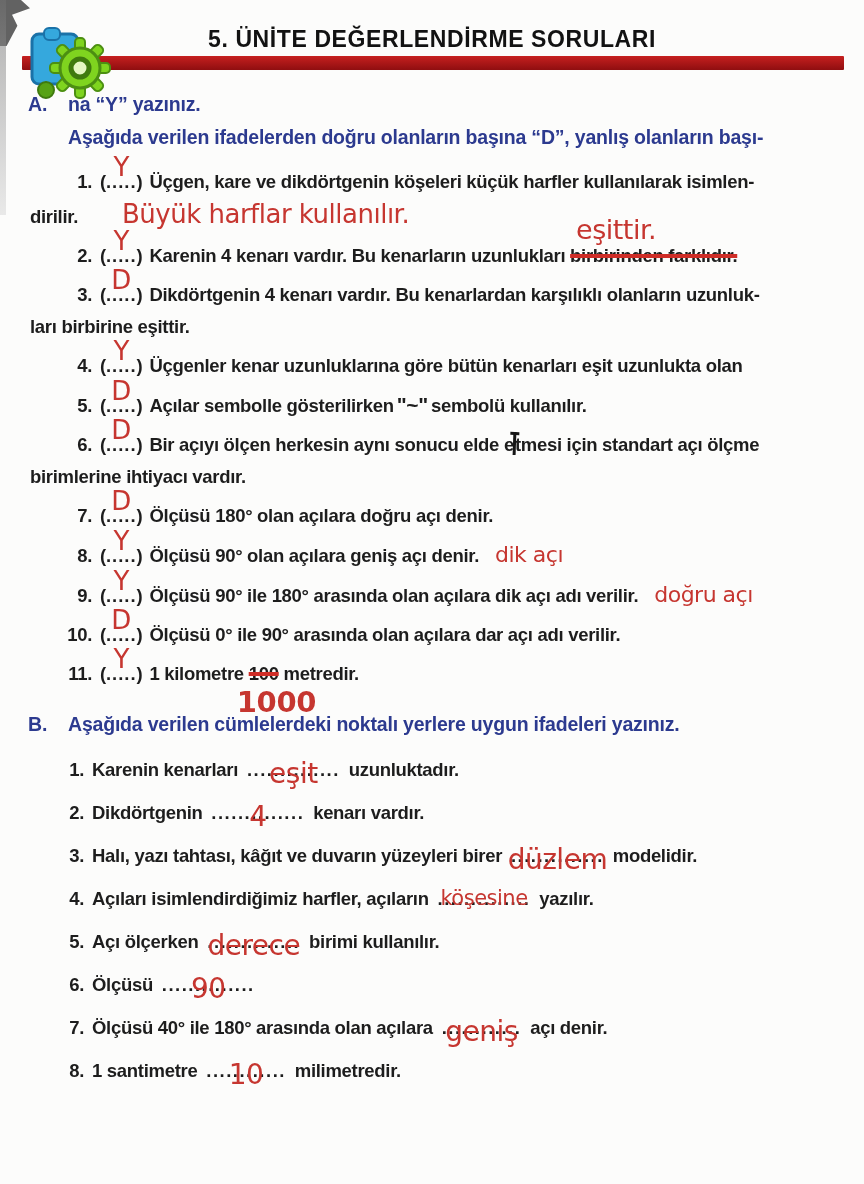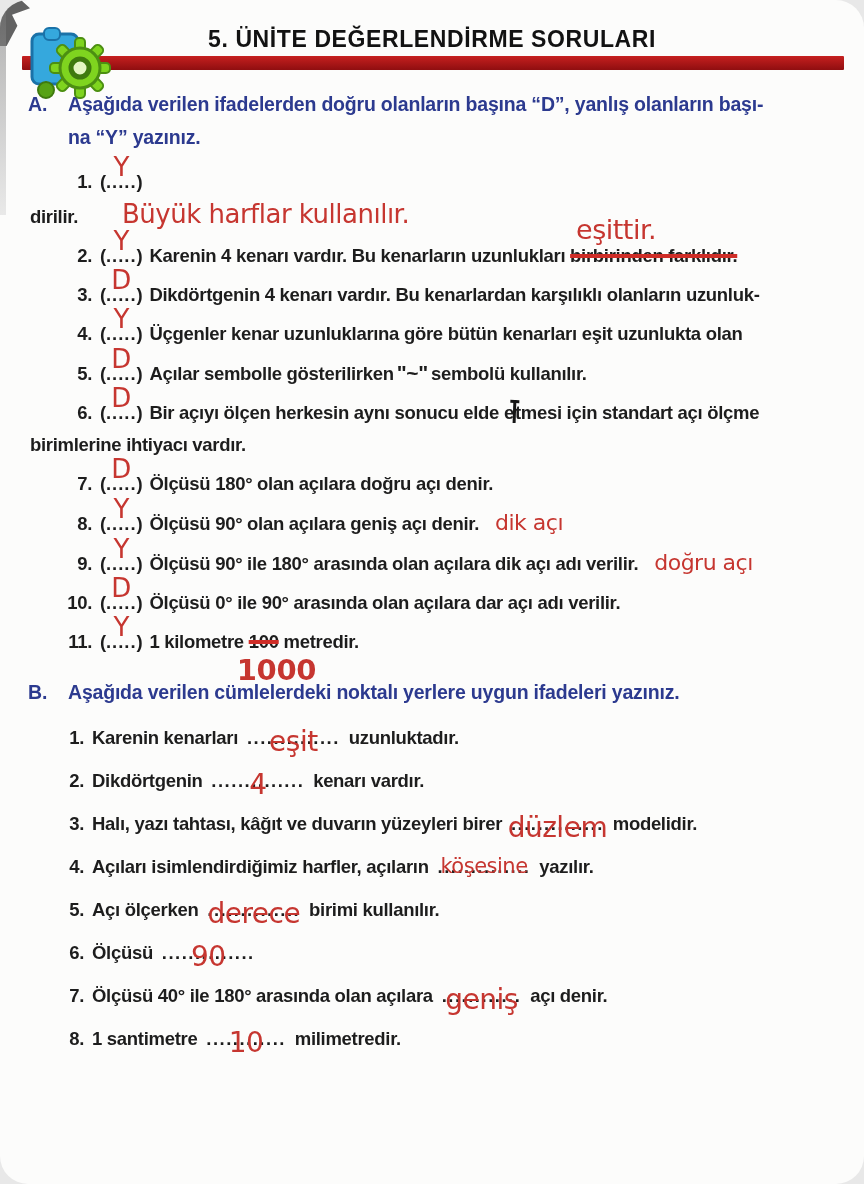--- a/index.html
+++ b/index.html
@@ -6,21 +6,21 @@
     --ink:#1d1d1d;
     --navy:#2c3a8f;
     --print-red:#d2342c;
     --hw-red:#c63630;
     --strike-red:#cf2d27;
   }
   html,body{margin:0;padding:0;background:#e8e8e8;}
   .page{
     position:relative;width:864px;height:1184px;margin:0 auto;
     background:#fcfcfb;overflow:hidden;
-    font-family:"Liberation Sans",sans-serif;color:var(--ink);border-radius:28px;
+    font-family:"Liberation Sans",sans-serif;color:var(--ink);
   }
   
   .corner{position:absolute;top:0;left:0;width:30px;height:46px;background:#474747;
     clip-path:polygon(0 0,70% 0,100% 18%,40% 32%,58% 56%,22% 100%,0 100%);opacity:.85;}
   .strip{position:absolute;top:0;left:0;width:6px;height:215px;
     background:linear-gradient(180deg,#6f6f6f,#d9d9d9);opacity:.55;}
   
   .header{position:relative;padding-top:26px;}
   .title{text-align:center;font-size:23px;font-weight:bold;letter-spacing:.6px;color:#121212;}
   .red-bar{margin:3px 20px 0 22px;height:14px;
@@ -108,35 +108,36 @@
         </g>
         <circle cx="22" cy="64" r="8" fill="#57a214" stroke="#3f7a0e" stroke-width="2"></circle>
       </svg>
     </div>
   </div>
 
 
   <div class="section-head">
     <div class="lbl">A.</div>
     <div class="txt">
+      <div>na “Y” yazınız.</div>
       <div>Aşağıda verilen ifadelerden doğru olanların başına “D”, yanlış olanların başı-</div>
-      <div>na “Y” yazınız.</div>
     </div>
   </div>
 
   <div class="qlist">
       <div class="item">
-        <div class="line first"><span class="num">1.</span><span class="ans"><span class="p">(</span><span class="dots">.....</span><span class="p">)</span><span class="letter">Y</span></span></div>
+        <div class="line first"><span class="num">1.</span><span class="ans"><span class="p">(</span><span class="dots">.....</span><span class="p">)</span><span class="letter">Y</span></span><span class="seg">Üçgen, kare ve dikdörtgenin köşeleri küçük harfler kullanılarak isimlen-</span></div>
         <div class="line"><span class="seg">dirilir.</span><span class="hw lg">Büyük harflar kullanılır.</span></div>
       </div>
       <div class="item">
         <div class="line first"><span class="num">2.</span><span class="ans"><span class="p">(</span><span class="dots">.....</span><span class="p">)</span><span class="letter">Y</span></span><span class="seg">Karenin 4 kenarı vardır. Bu kenarların uzunlukları </span><span class="strike"><span class="st">birbirinden farklıdır.</span><span class="above">eşittir.</span></span></div>
       </div>
       <div class="item">
         <div class="line first"><span class="num">3.</span><span class="ans"><span class="p">(</span><span class="dots">.....</span><span class="p">)</span><span class="letter">D</span></span><span class="seg">Dikdörtgenin 4 kenarı vardır. Bu kenarlardan karşılıklı olanların uzunluk-</span></div>
+        <div class="line"><span class="seg">ları birbirine eşittir.</span></div>
       </div>
       <div class="item">
         <div class="line first"><span class="num">4.</span><span class="ans"><span class="p">(</span><span class="dots">.....</span><span class="p">)</span><span class="letter">Y</span></span><span class="seg">Üçgenler kenar uzunluklarına göre bütün kenarları eşit uzunlukta olan</span></div>
       </div>
       <div class="item">
         <div class="line first"><span class="num">5.</span><span class="ans"><span class="p">(</span><span class="dots">.....</span><span class="p">)</span><span class="letter">D</span></span><span class="seg">Açılar sembolle gösterilirken</span><span class="sym">"~"</span><span class="seg">sembolü kullanılır.</span></div>
       </div>
       <div class="item">
         <div class="line first"><span class="num">6.</span><span class="ans"><span class="p">(</span><span class="dots">.....</span><span class="p">)</span><span class="letter">D</span></span><span class="seg">Bir açıyı ölçen herkesin aynı sonucu elde e</span><span class="pen"></span><span class="seg">tmesi için standart açı ölçme</span></div>
         <div class="line"><span class="seg">birimlerine ihtiyacı vardır.</span></div>

